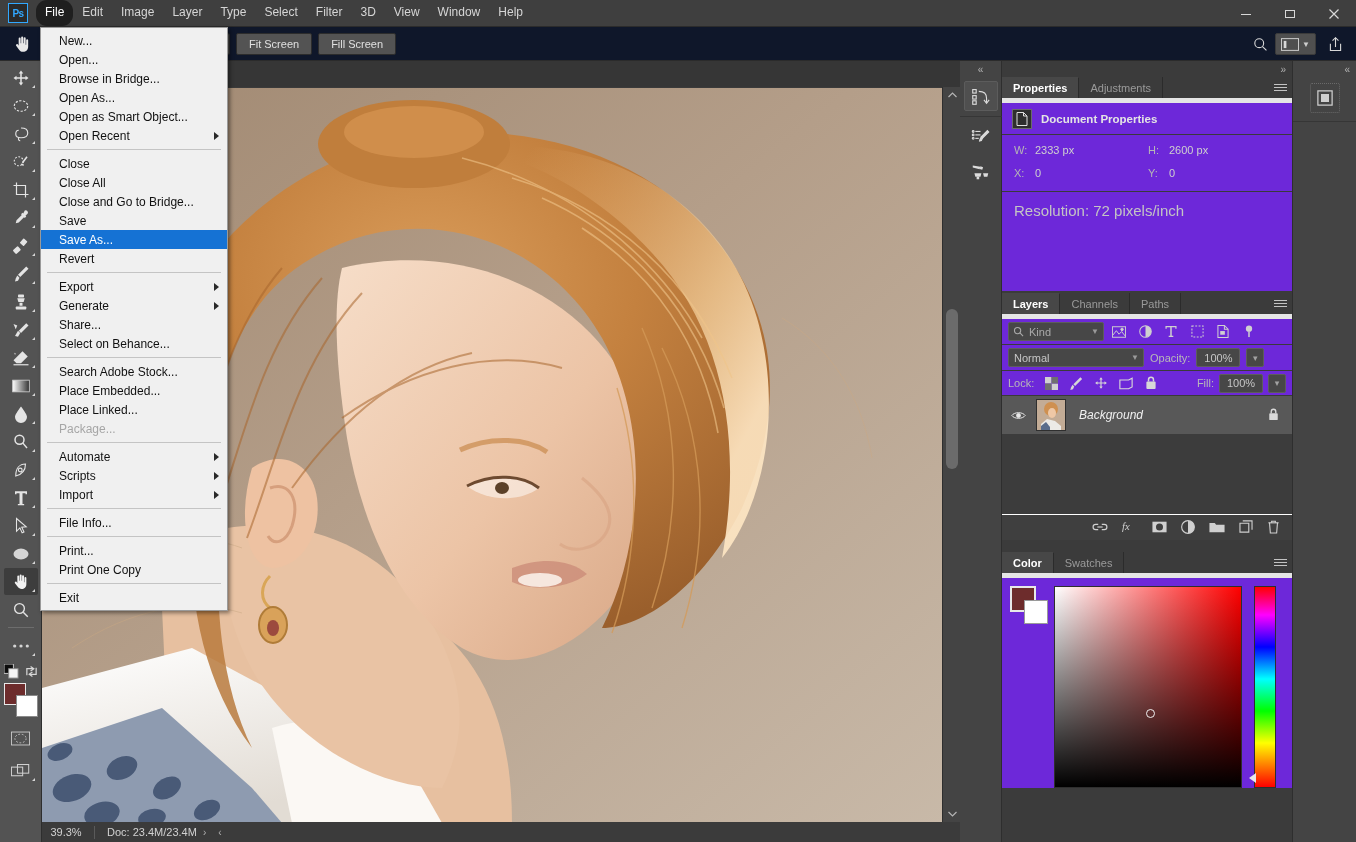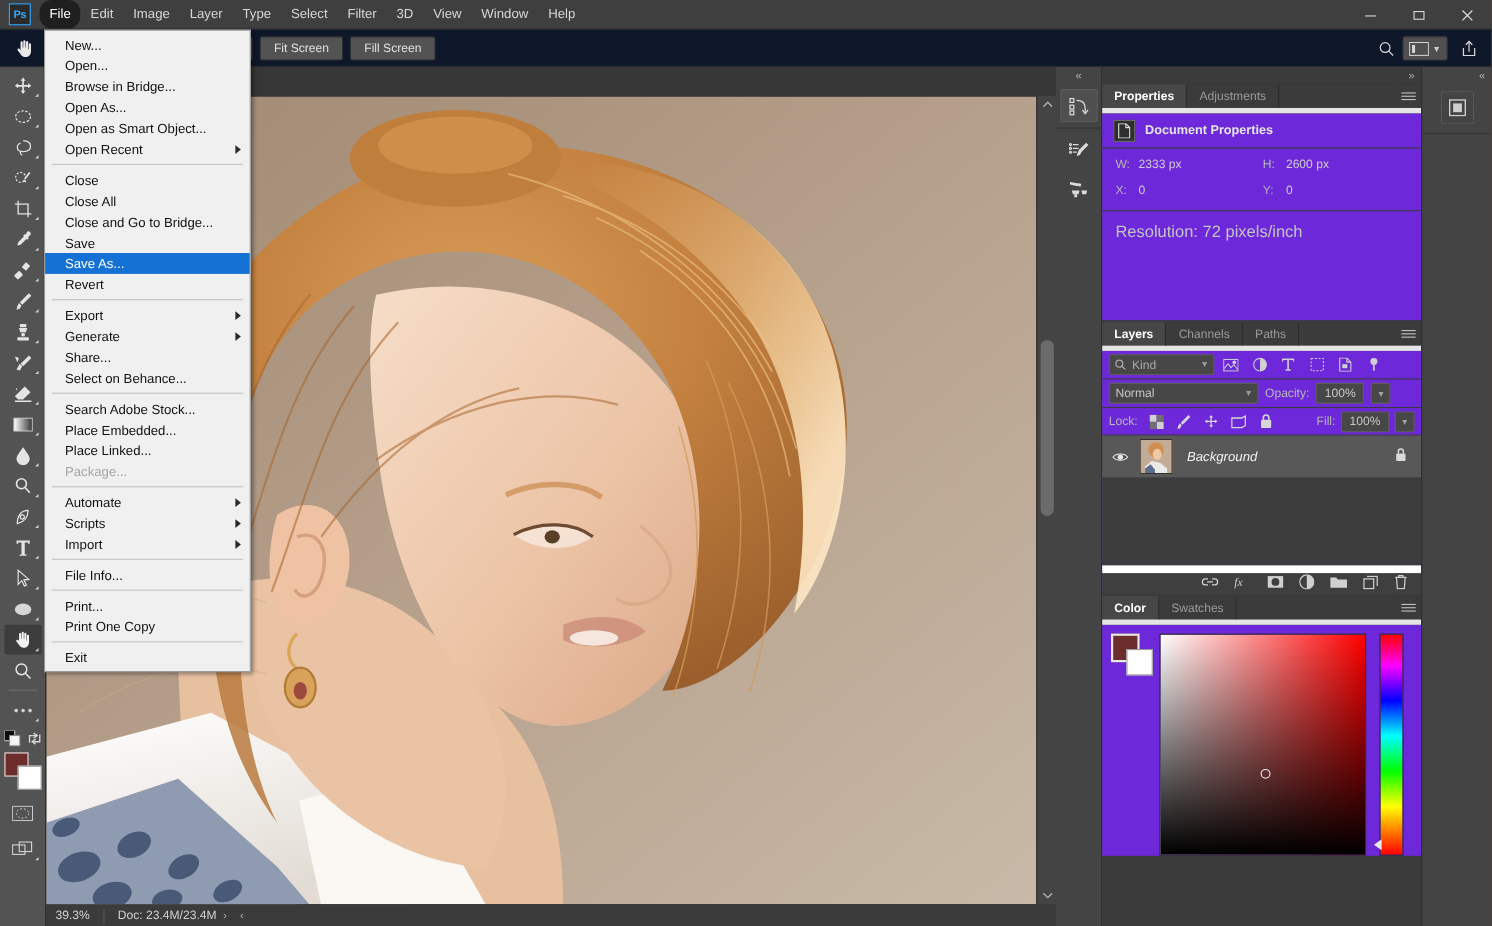--- a/index.html
+++ b/index.html
@@ -253,21 +253,21 @@
   }
   .eye-cell { width: 24px; display: flex; align-items: center; justify-content: center; }
   .thumb-cell {
     width: 30px; height: 32px; border: 1px solid #2f2f2f; background: #c8a98f;
     margin-left: 6px; overflow: hidden; position: relative;
   }
   .lay-name { margin-left: 13px; font-size: 12px; font-style: italic; color: #f0f0f0; flex: 1; }
   .lay-lockicon { margin-right: 13px; color: #dadada; }
   .lay-footer {
     display: flex; align-items: center; justify-content: flex-end; gap: 14px;
-    height: 26px; padding-right: 12px; border-top: 7px solid #ffffff; background: #3f3f3f;
+    height: 26px; padding-right: 12px; border-top: 1px solid #ffffff; background: #3f3f3f;
     color: #d0d0d0;
   }
 
   
   .color-body { display: flex; padding: 8px 8px 0 8px; gap: 6px; }
   .cp-swatches { position: relative; width: 38px; height: 38px; }
   .cp-fore { position: absolute; left: 0; top: 0; width: 26px; height: 26px; background: #6d2c2c; border: 2px solid #e8e8e8; }
   .cp-back { position: absolute; left: 14px; top: 14px; width: 24px; height: 24px; background: #fff; border: 1px solid #9a9a9a; }
   .cp-field {
     width: 188px; height: 202px; position: relative;
@@ -998,21 +998,21 @@
               <svg width="13" height="14" viewBox="0 0 14 15" fill="none" stroke="#d0d0d0" stroke-width="1.2">
                   <path d="M1.5 3 H12.5"></path>
                   <path d="M5 3 V1.3 H9 V3"></path>
                   <path d="M2.7 3 L3.6 14 H10.4 L11.3 3"></path>
                 </svg>
             </span>
           </div>
         </div>
       </div>
 
-      <div class="panel" style="margin-top:2px">
+      <div class="panel" style="margin-top:12px">
         <div class="panel-tabs">
           <div class="ptab active">Color</div>
           <div class="ptab">Swatches</div>
           <div class="ptab-spacer"></div>
           <div class="panel-menu">
             <div class="hamb">
                 <span></span>
                 <span></span>
                 <span></span>
               </div>

